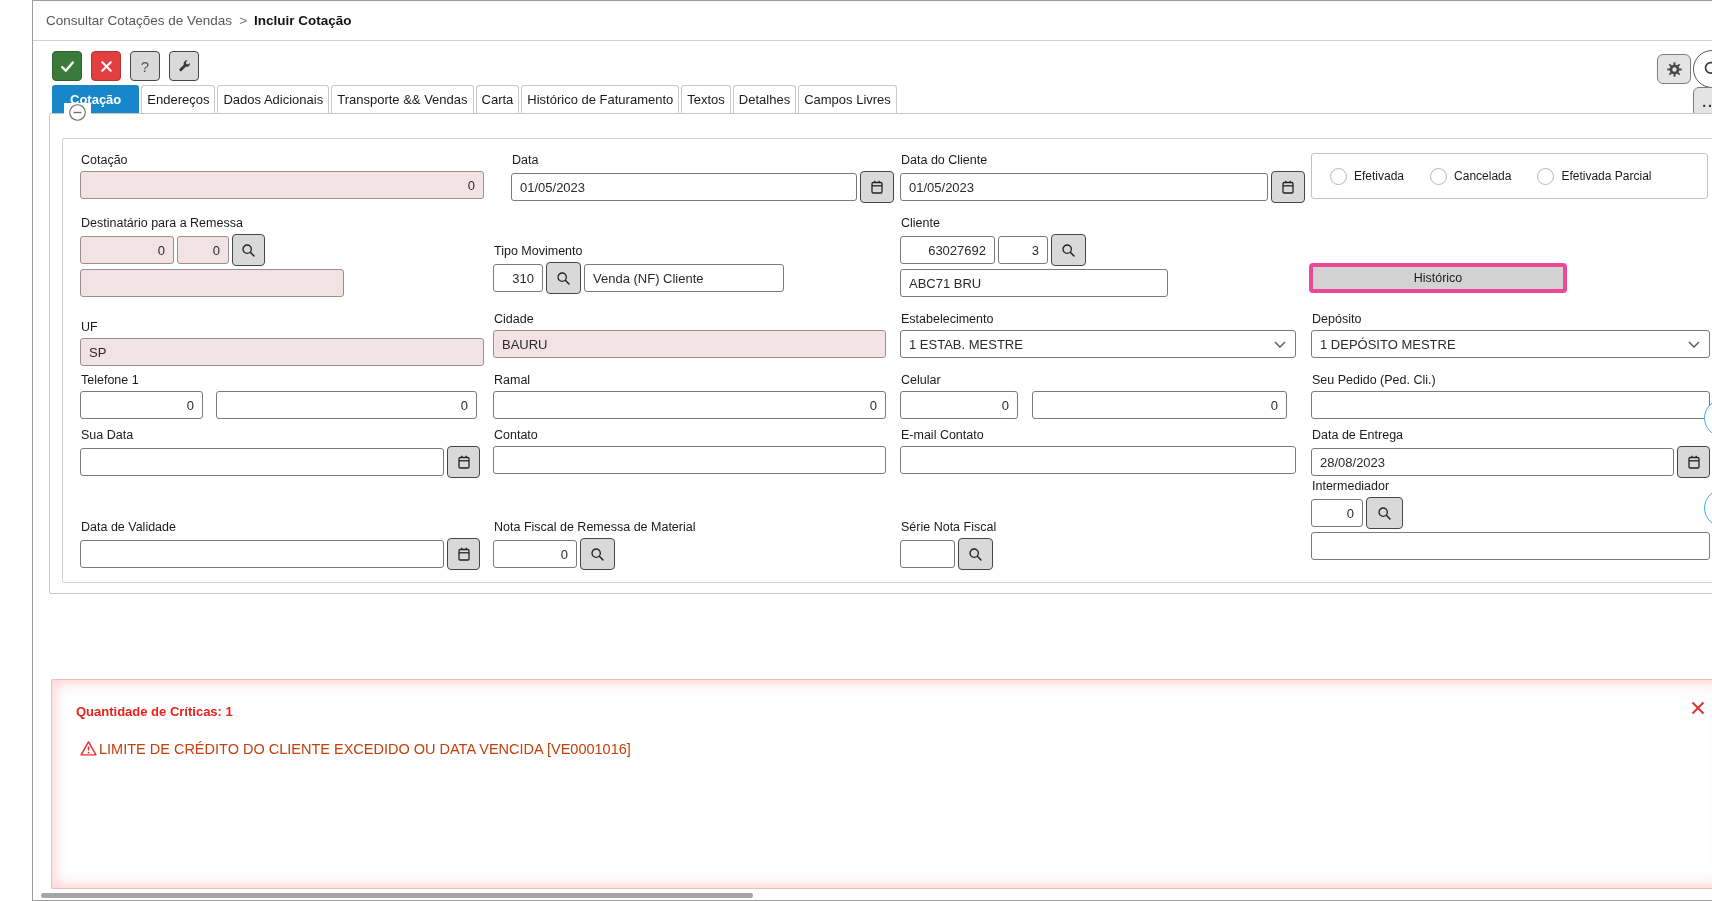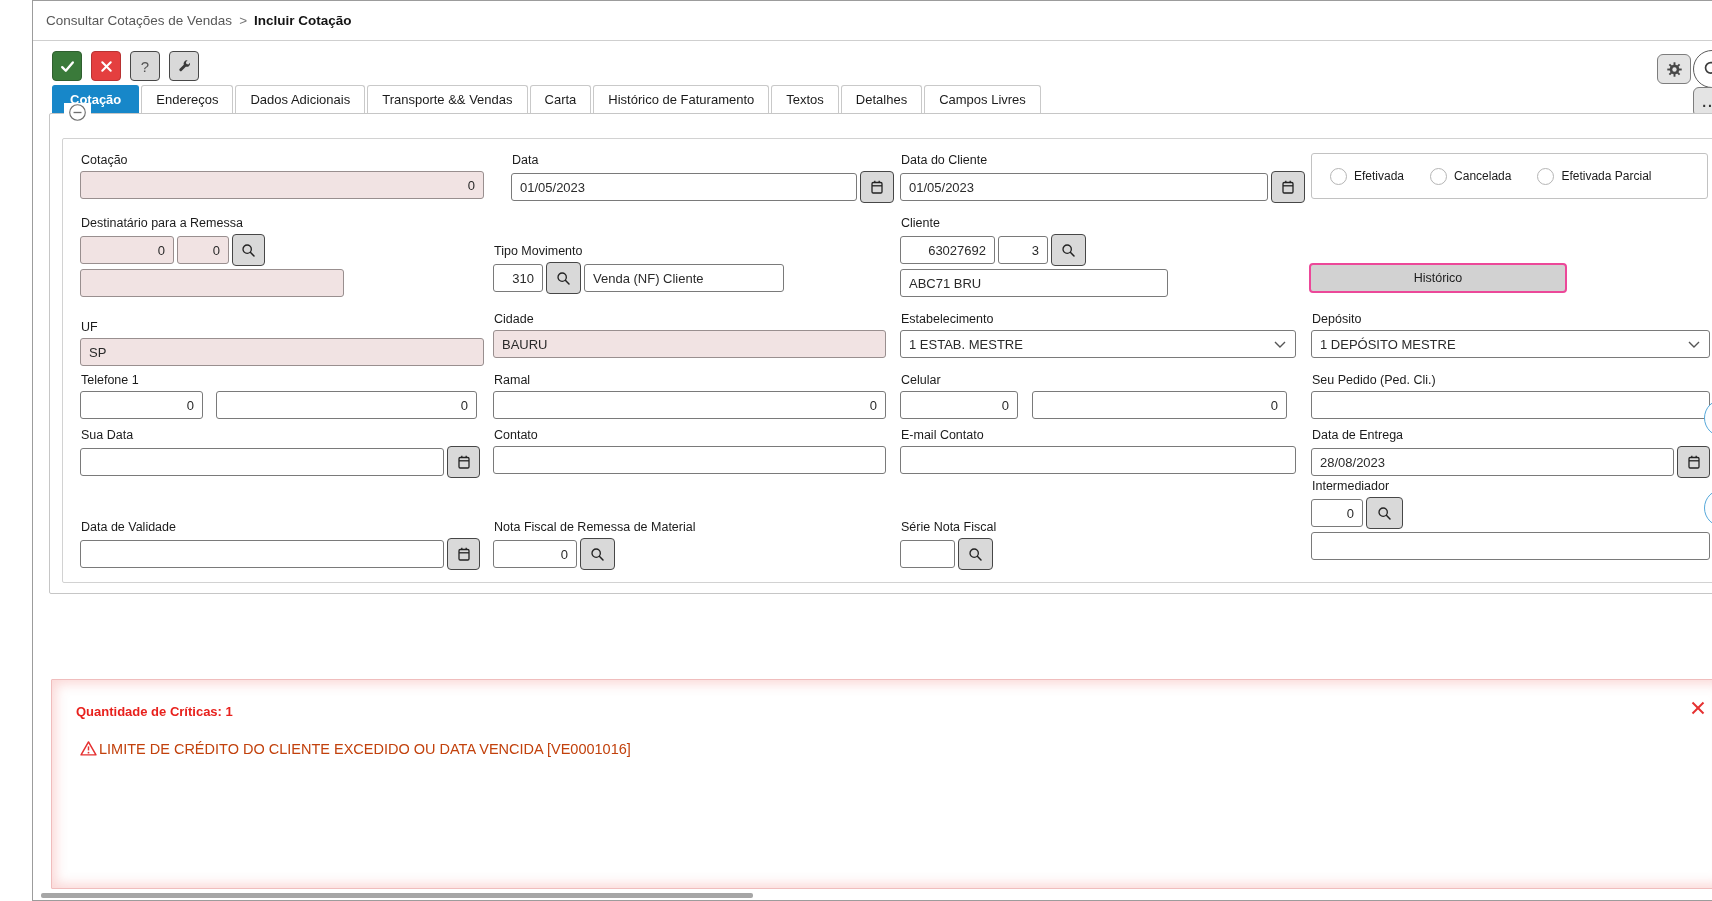--- a/index.html
+++ b/index.html
@@ -16,21 +16,21 @@
   
   .tbtn { position:absolute; width:30px; height:30px; border-radius:4px; border:1px solid #474747; display:flex; align-items:center; justify-content:center; cursor:pointer; }
   .tbtn.green { background:#3a7a3a; border-color:#2f5f2f; }
   .tbtn.red { background:#e43f3f; border-color:#b83232; }
   .tbtn.gray { background:#d9d9d9; color:#555; font-size:15px; }
   .roundbtn { position:absolute; background:#fff; border:1.4px solid #5a5a5a; border-radius:50%; display:flex; align-items:center; justify-content:center; cursor:pointer; }
   .sqbtn { position:absolute; background:#e4e4e4; border:1px solid #7d7d7d; border-radius:6px; display:flex; align-items:center; justify-content:center; cursor:pointer; }
 
   
   .tabs { position:absolute; left:19px; top:84px; display:flex; gap:2px; align-items:flex-end; height:28px; }
-  .tab { height:28px; line-height:27px; padding:0 14px; font-size:13px; background:#fff; border:1px solid #c9c9c9; border-bottom:none; border-radius:3px 3px 0 0; cursor:pointer; white-space:nowrap; }
+  .tab { height:28px; line-height:27px; padding:0 5px; font-size:13px; background:#fff; border:1px solid #c9c9c9; border-bottom:none; border-radius:3px 3px 0 0; cursor:pointer; white-space:nowrap; }
   .tab.active { background:#1787c9; border-color:#1787c9; color:#fff; font-weight:bold; padding:0 17px; }
 
   
   .panel { position:absolute; left:16px; top:112px; width:1680px; height:481px; border:1px solid #c6c6c6; border-radius:2px; background:#fff; }
   .fieldset { position:absolute; left:12px; right:12px; top:24px; bottom:10px; border:1px solid #d2d2d2; border-radius:2px; }
   .legend { position:absolute; left:14px; top:-11px; background:#fff; padding:0 4px; line-height:0; cursor:pointer; }
 
   .fg { position:absolute; }
   .lbl { display:block; font-size:12.5px; color:#1b1b1b; margin:0 0 4px 1px; white-space:nowrap; }
   .row { display:flex; gap:3px; align-items:center; }
@@ -39,21 +39,21 @@
   .inp.ro { background:#f1e3e3; border-color:#998f8f; }
   .iconbtn { width:34px; height:32px; flex:0 0 auto; background:#d9d9d9; border:1px solid #474747; border-radius:4px; display:flex; align-items:center; justify-content:center; cursor:pointer; }
   .sel { height:28px; border:1px solid #7a7a7a; border-radius:3px; background:#fff; font-size:13px; color:#2a2a2a; padding:0 26px 0 8px; display:flex; align-items:center; position:relative; cursor:pointer; }
   .sel svg { position:absolute; right:9px; top:10px; }
 
   
   .radiobox { position:absolute; left:1261px; top:39px; width:397px; height:46px; border:1px solid #c2c2c2; border-radius:3px; display:flex; align-items:center; padding-left:18px; gap:26px; }
   .radio { display:flex; align-items:center; gap:7px; font-size:12px; cursor:pointer; white-space:nowrap; }
   .rc { width:17px; height:17px; border-radius:50%; border:1px solid #b5b5b5; background:#fff; flex:0 0 auto; }
 
-  .histbtn { position:absolute; left:1259px; top:149px; width:258px; height:30px; background:#d2d2d2; border:2px solid #ec4899; border-radius:4px; font-size:12.5px; color:#1c1c1c; display:flex; align-items:center; justify-content:center; cursor:pointer; }
+  .histbtn { position:absolute; left:1259px; top:149px; width:258px; height:30px; background:#d2d2d2; border:4px solid #ec4899; border-radius:4px; font-size:12.5px; color:#1c1c1c; display:flex; align-items:center; justify-content:center; cursor:pointer; }
 
   
   .floatbtn { position:absolute; width:38px; height:38px; border-radius:50%; background:#fbfdff; border:1.6px solid #55a8da; display:flex; align-items:center; justify-content:center; cursor:pointer; z-index:5; }
 
   
   .errpanel { position:absolute; left:18px; top:678px; width:1676px; height:210px; background:#fff; border:1px solid #f0bdbd; box-shadow:inset 0 0 12px 4px rgba(239,100,97,.25); border-radius:1px; }
   .errtitle { position:absolute; left:24px; top:24px; font-size:13px; font-weight:bold; color:#e8211d; }
   .errclose { position:absolute; right:20px; top:20px; cursor:pointer; line-height:0; }
   .errmsg { position:absolute; left:28px; top:60px; font-size:14.5px; color:#c2410c; display:flex; align-items:center; }
   .errmsg svg { margin-right:2px; flex:0 0 auto; }

